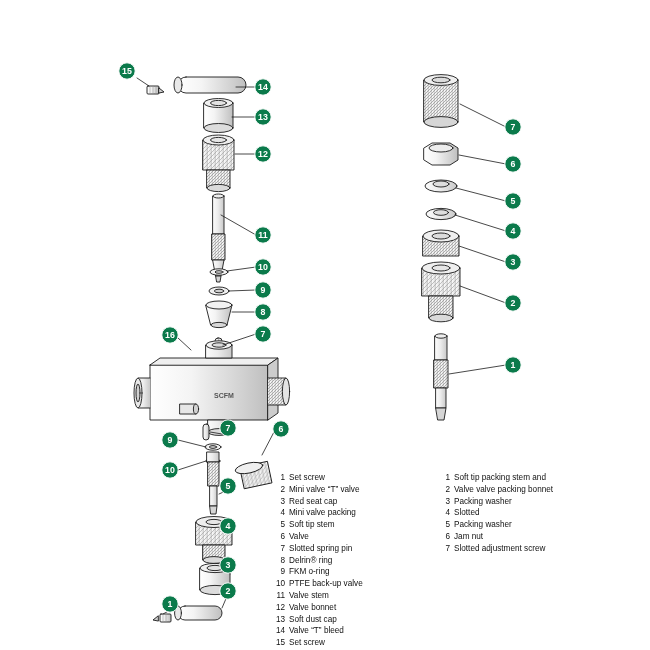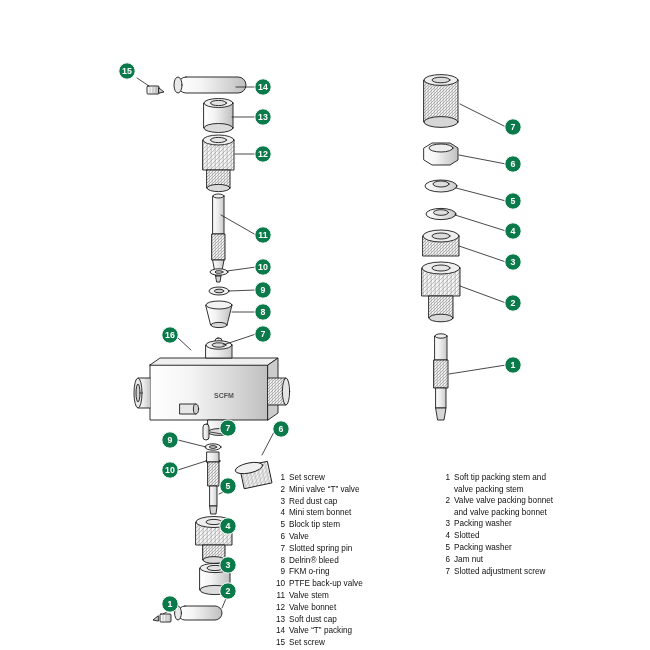--- a/index.html
+++ b/index.html
@@ -372,41 +372,41 @@
     <div class="row">
       <span class="num">1</span>
       <span class="txt">Set screw</span>
     </div>
     <div class="row">
       <span class="num">2</span>
       <span class="txt">Mini valve “T” valve</span>
     </div>
     <div class="row">
       <span class="num">3</span>
-      <span class="txt">Red dust cap</span>
+      <span class="txt">Red seat cap</span>
     </div>
     <div class="row">
       <span class="num">4</span>
-      <span class="txt">Mini stem bonnet</span>
+      <span class="txt">Mini valve packing</span>
     </div>
     <div class="row">
       <span class="num">5</span>
-      <span class="txt">Block tip stem</span>
+      <span class="txt">Soft tip stem</span>
     </div>
     <div class="row">
       <span class="num">6</span>
       <span class="txt">Valve</span>
     </div>
     <div class="row">
       <span class="num">7</span>
       <span class="txt">Slotted spring pin</span>
     </div>
     <div class="row">
       <span class="num">8</span>
-      <span class="txt">Delrin® bleed</span>
+      <span class="txt">Delrin® ring</span>
     </div>
     <div class="row">
       <span class="num">9</span>
       <span class="txt">FKM o-ring</span>
     </div>
     <div class="row">
       <span class="num">10</span>
       <span class="txt">PTFE back-up valve</span>
     </div>
     <div class="row">
@@ -416,42 +416,40 @@
     <div class="row">
       <span class="num">12</span>
       <span class="txt">Valve bonnet</span>
     </div>
     <div class="row">
       <span class="num">13</span>
       <span class="txt">Soft dust cap</span>
     </div>
     <div class="row">
       <span class="num">14</span>
-      <span class="txt">Valve “T” packing</span>
+      <span class="txt">Valve “T” bleed</span>
     </div>
     <div class="row">
       <span class="num">15</span>
       <span class="txt">Set screw</span>
     </div>
     <div class="row">
       <span class="num">16</span>
       <span class="txt">Block and bleed valve body</span>
     </div>
   </div>
 <div class="legend" id="legend-right">
     <div class="row">
       <span class="num">1</span>
       <span class="txt">Soft tip packing stem and</span>
     </div>
-    <div class="cont">valve packing stem</div>
     <div class="row">
       <span class="num">2</span>
       <span class="txt">Valve valve packing bonnet</span>
     </div>
-    <div class="cont">and valve packing bonnet</div>
     <div class="row">
       <span class="num">3</span>
       <span class="txt">Packing washer</span>
     </div>
     <div class="row">
       <span class="num">4</span>
       <span class="txt">Slotted</span>
     </div>
     <div class="row">
       <span class="num">5</span>

